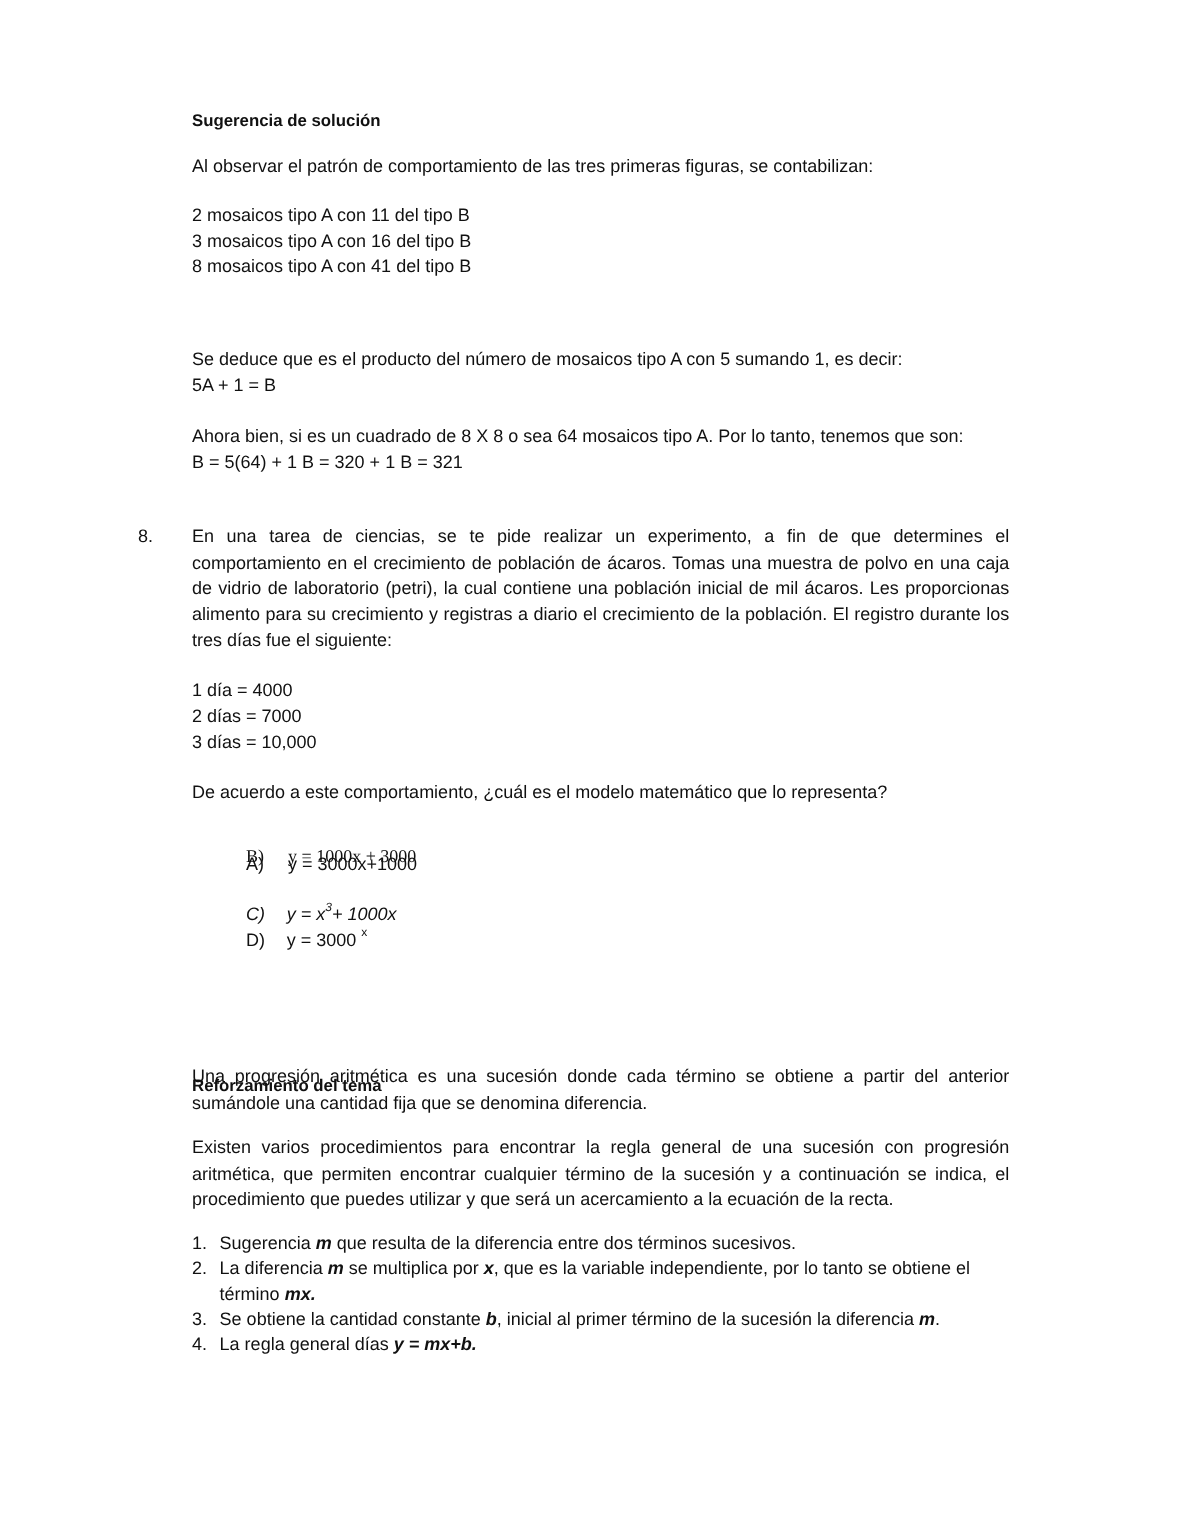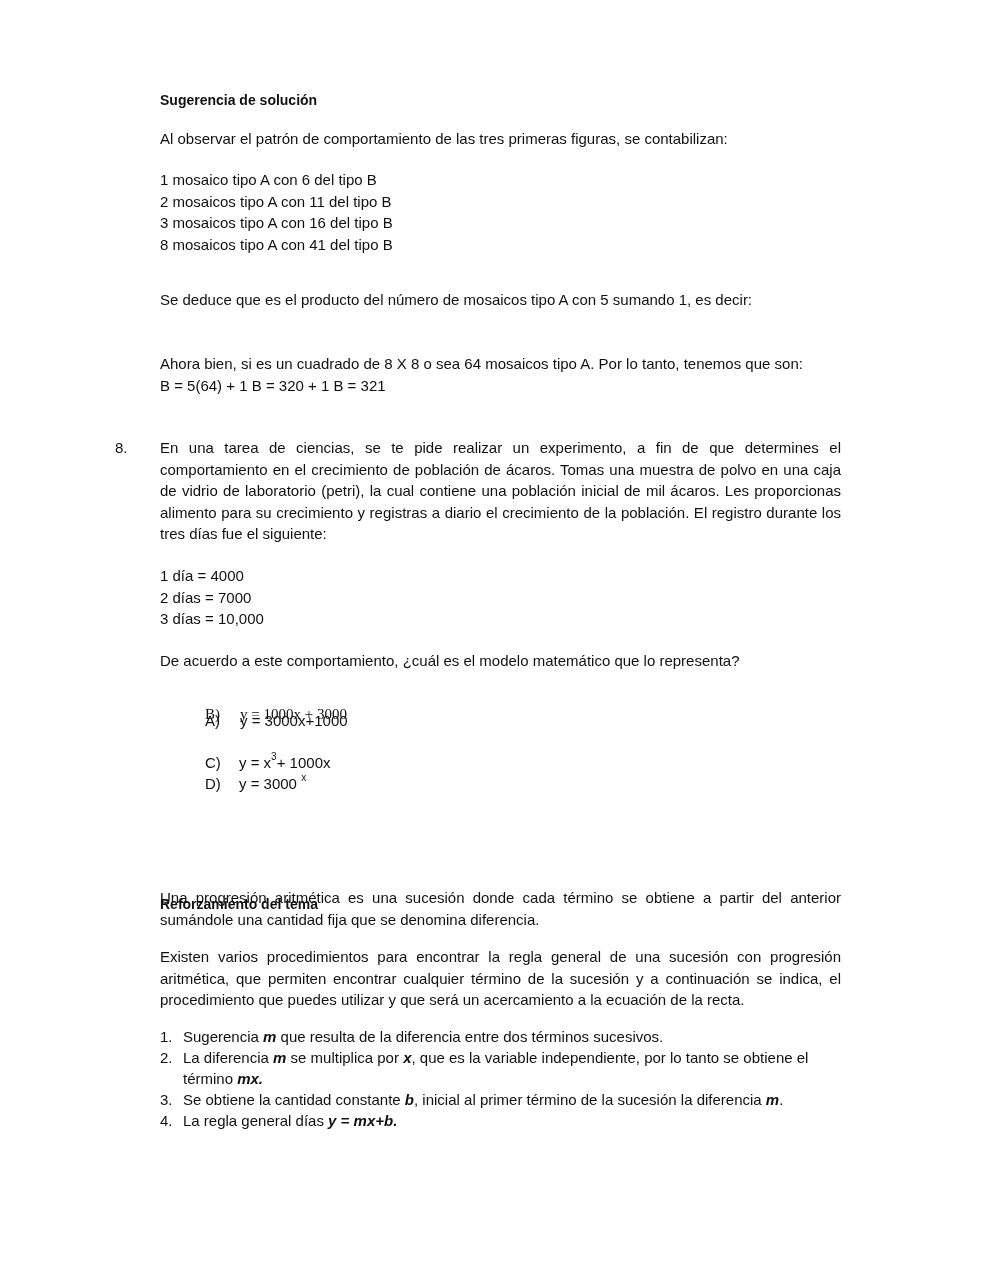--- a/index.html
+++ b/index.html
@@ -24,28 +24,28 @@
   </style>
 </head>
 <body>
 
 <div class="page">
 
   <div class="blk bold" style="top:90px;">Sugerencia de solución</div>
   <div class="blk" style="top:128px;">Al observar el patrón de comportamiento de las tres primeras figuras, se contabilizan:</div>
 
   <div class="blk" style="top:169px;">
-    <div>1 mosaico tipo A con 6 del tipo B</div>
     <div>2 mosaicos tipo A con 11 del tipo B</div>
     <div>3 mosaicos tipo A con 16 del tipo B</div>
     <div>8 mosaicos tipo A con 41 del tipo B</div>
   </div>
 
   <div class="blk" style="top:276px;margin-top:13px;">
     <div>Se deduce que es el producto del número de mosaicos tipo A con 5 sumando 1, es decir:</div>
+    <div>5A + 1 = B</div>
   </div>
 
   <div class="blk" style="top:341px;margin-top:12px;">
     <div>Ahora bien, si es un cuadrado de 8 X 8 o sea 64 mosaicos tipo A. Por lo tanto, tenemos que son:</div>
     <div>B = 5(64) + 1 B = 320 + 1 B = 321</div>
   </div>
 
   <div class="qnum" style="top:437px;">8.</div>
   <div class="blk justify" style="top:437px;">En una tarea de ciencias, se te pide realizar un experimento, a fin de que determines el comportamiento en el crecimiento de población de ácaros. Tomas una muestra de polvo en una caja de vidrio de laboratorio (petri), la cual contiene una población inicial de mil ácaros. Les proporcionas alimento para su crecimiento y registras a diario el crecimiento de la población. El registro durante los tres días fue el siguiente:</div>
 
@@ -56,21 +56,21 @@
   </div>
 
   <div class="blk" style="top:650px;">De acuerdo a este comportamiento, ¿cuál es el modelo matemático que lo representa?</div>
 
   <div class="opt" style="top:710px;">
     <span class="lbl">A)</span><span>y = 3000x+1000</span>
   </div>
   <div class="opt" style="top:704px;font-family:Liberation Serif, serif;">
     <span class="lbl">B)</span><span>y = 1000x + 3000</span>
   </div>
-  <div class="opt shift" style="top:752px;">
+  <div class="opt shift" style="top:752px;font-style:italic;">
     <span class="lbl">C)</span><span>y = x</span><sup>3</sup><span>+ 1000x</span>
   </div>
   <div class="opt shift" style="top:773px;">
     <span class="lbl">D)</span><span>y = 3000 </span><sup>x</sup><span></span>
   </div>
 
   <div class="blk bold" style="top:894px;">Reforzamiento del tema</div>
   <div class="blk justify" style="top:887px;">Una progresión aritmética es una sucesión donde cada término se obtiene a partir del anterior sumándole una cantidad fija que se denomina diferencia.</div>
   <div class="blk justify" style="top:946px;">Existen varios procedimientos para encontrar la regla general de una sucesión con progresión aritmética, que permiten encontrar cualquier término de la sucesión y a continuación se indica, el procedimiento que puedes utilizar y que será un acercamiento a la ecuación de la recta.</div>
 

